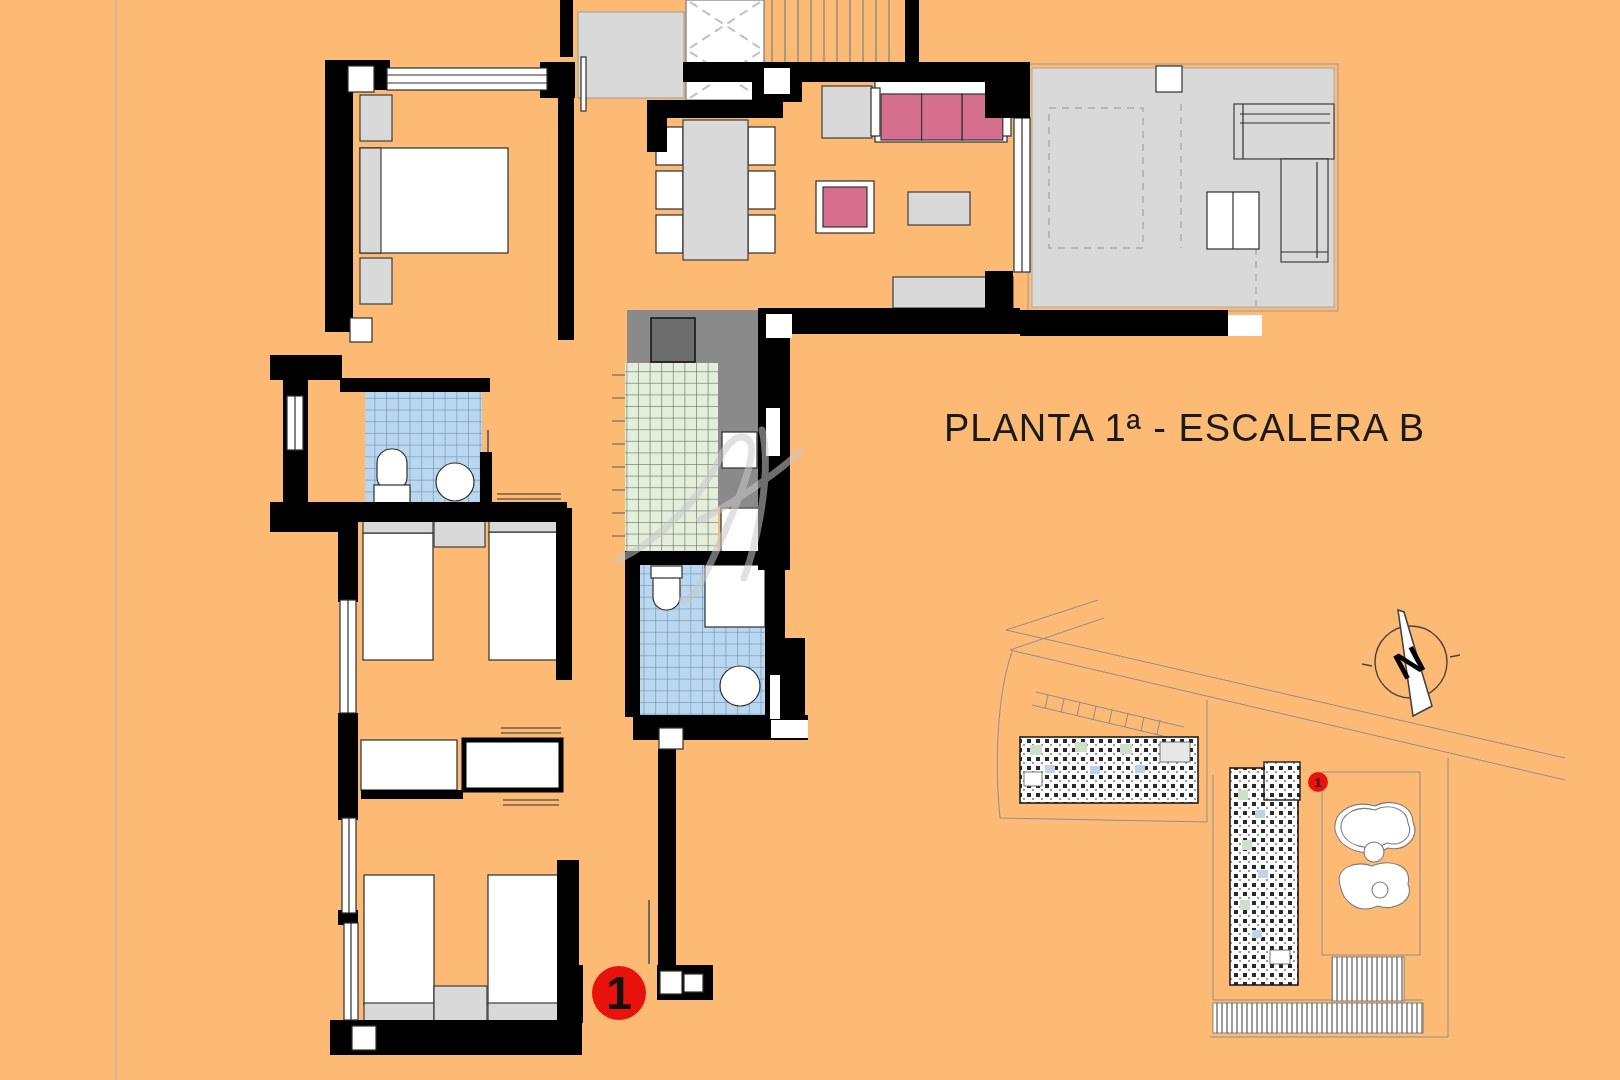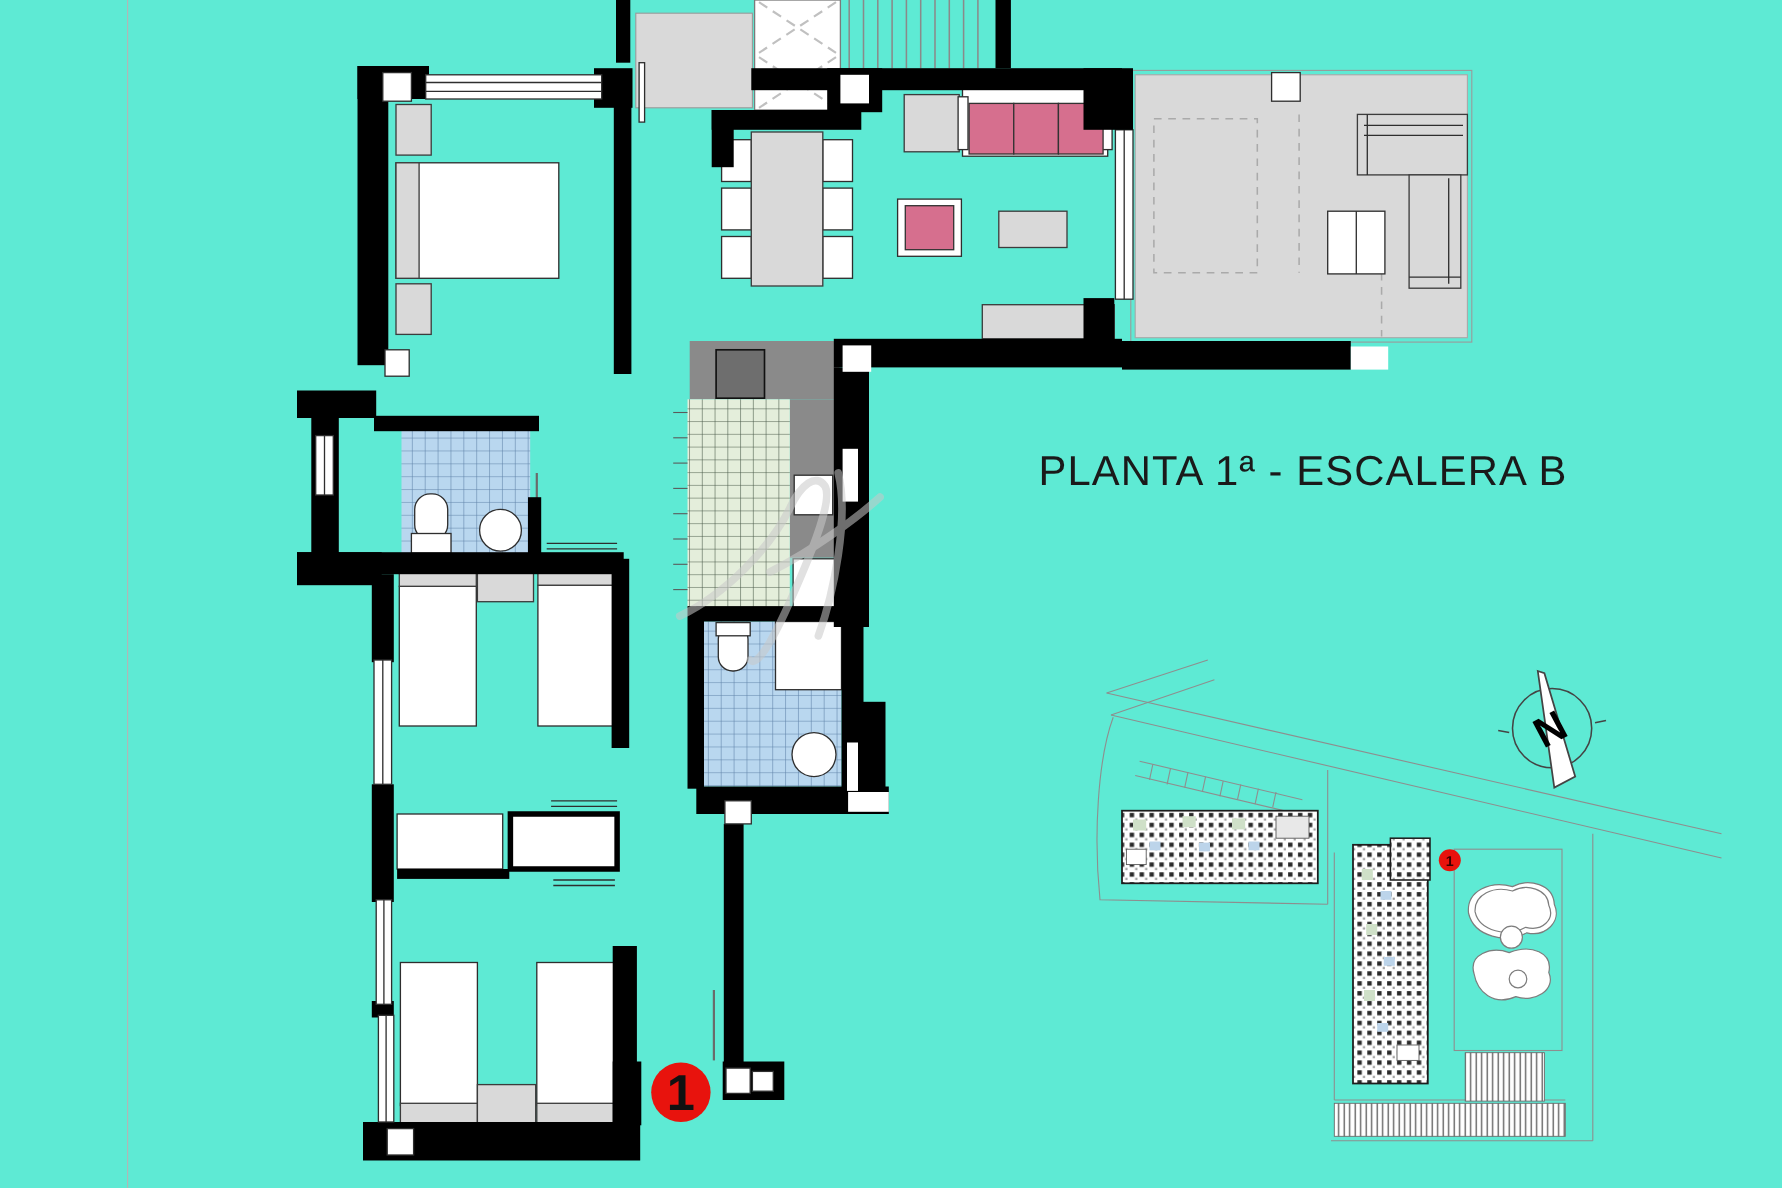--- a/index.html
+++ b/index.html
@@ -1,16 +1,16 @@
 <!DOCTYPE html>
 <html><head>
 <meta charset="utf-8">
 <style>
   html,body{margin:0;padding:0;background:#fff;}
-  .canvas{position:relative;width:1620px;height:1080px;background:#5eead4;overflow:hidden;}
+  .canvas{position:relative;width:1620px;height:1080px;background:#fdba74;overflow:hidden;}
   svg{position:absolute;left:0;top:0;}
   svg text{font-family:"Liberation Sans","DejaVu Sans",sans-serif;}
   .wall{fill:#000;}
   .w{fill:#fff;}
   .wb{fill:#fff;stroke:#2e2e2e;stroke-width:1.2;}
   .furn{fill:#d9d9d9;stroke:#3c3c3c;stroke-width:1.2;}
   .thin{stroke:#2e2e2e;stroke-width:1.2;fill:none;}
   .gline{stroke:#9a9a9a;stroke-width:1;fill:none;}
   .dash{stroke:#aaaaaa;stroke-width:1.4;fill:none;stroke-dasharray:7 6;}
   .leaf{stroke:#6a6a6a;stroke-width:2;fill:none;}

